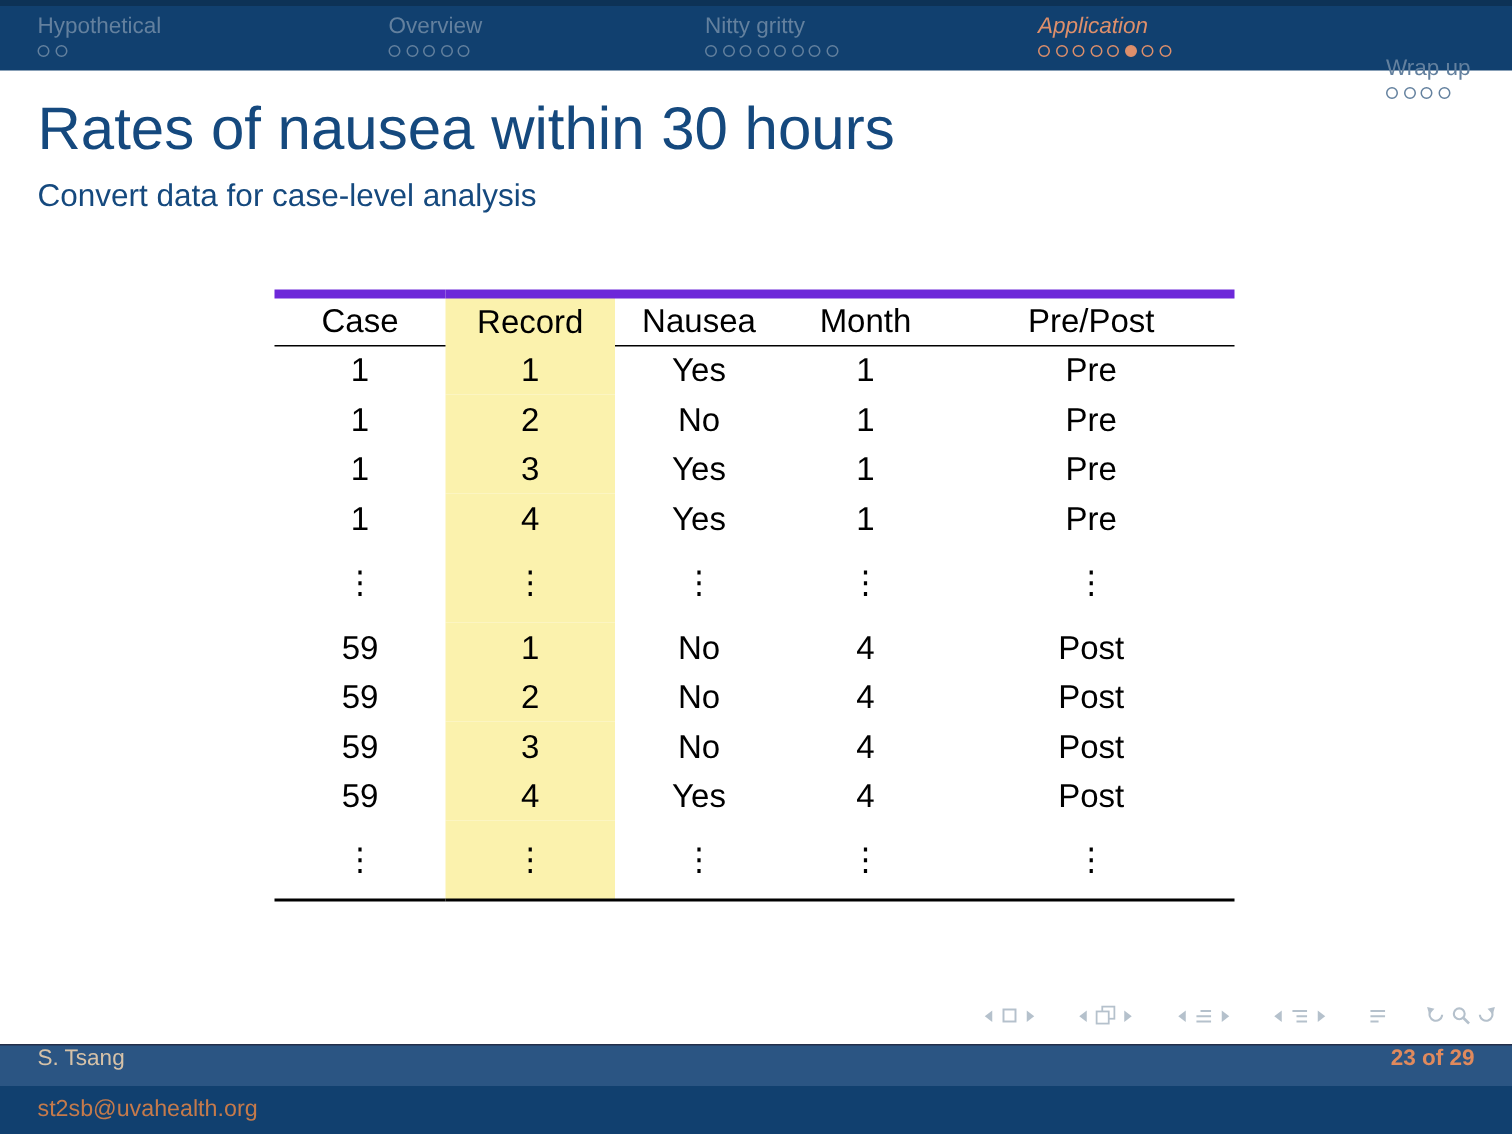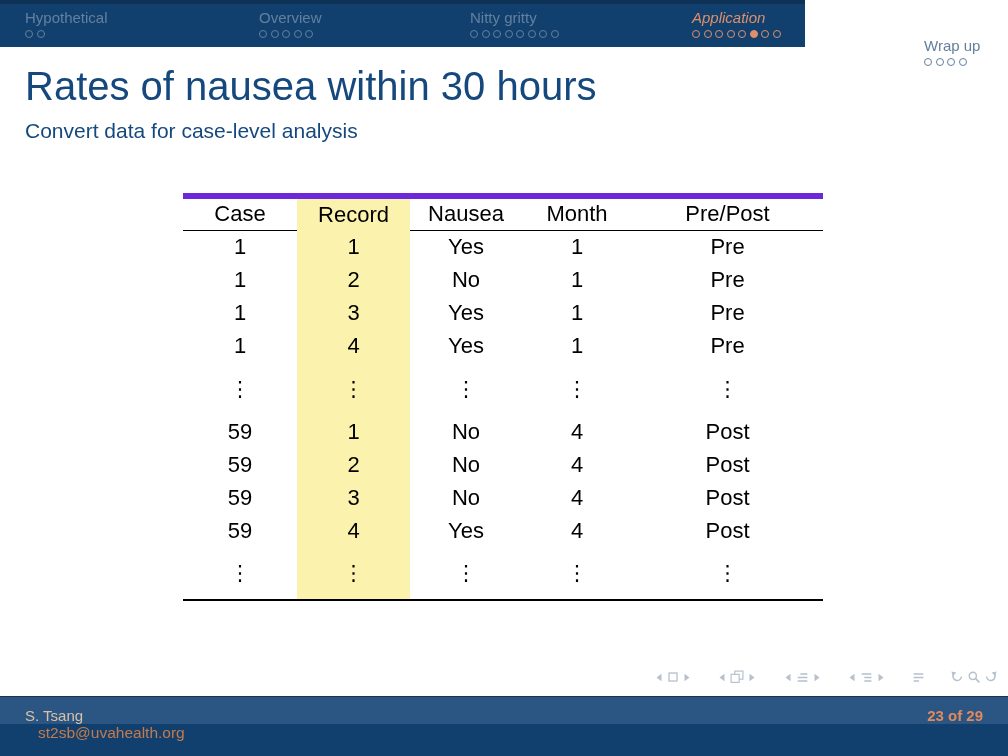--- a/index.html
+++ b/index.html
@@ -8,21 +8,21 @@
     width: 1008px; height: 756px;
     position: relative;
     background: #ffffff;
     font-family: "Liberation Sans", sans-serif;
     overflow: hidden;
   }
 
   
   .topbar {
     position: absolute; left: 0; top: 0;
-    width: 805px; height: 47px;
+    width: 1008px; height: 47px;
     background: var(--bar-bg, #11406f);
   }
   .topbar::before {
     content: ""; position: absolute; left: 0; top: 0;
     width: 100%; height: 4px;
     background: rgba(0,0,0,0.22);
   }
   .nav-section {
     position: absolute; top: 9px;
     color: var(--inactive-nav, #63809e);
@@ -96,31 +96,31 @@
   .nav-group { display: flex; align-items: center; }
   .nav-sym { display: inline-block; margin: 0 1.5px; cursor: pointer; }
   .nav-sym svg { display: block; }
 
   
   .footer-bar1 {
     position: absolute; left: 0; top: 696px;
     width: 1008px; height: 28px;
     background: var(--footer-bar-bg, #2b5583);
     border-top: 1px solid rgba(30,10,15,0.5);
-    display: flex; align-items: flex-end; justify-content: space-between;
+    display: flex; align-items: flex-start; justify-content: space-between;
     padding: 0 25px;
   }
   .footer-author { font-size: 15px; color: var(--author-color, #d6c2a8); }
   .footer-page   { font-size: 15px; font-weight: bold; color: var(--page-color, #e08a5d); }
   .footer-bar2 {
     position: absolute; left: 0; top: 724px;
     width: 1008px; height: 32px;
     background: var(--bar-bg, #11406f);
-    display: flex; 
-    padding: 0 38px;
+    display: flex; align-items: center;
+    padding: 0 25px;
   }
   .footer-email { font-size: 15.5px; color: var(--email-color, #c57a4b); }
 </style>
 </head>
 <body>
 
 <div class="topbar" id="topbar">
     <div class="nav-section">
       <div class="nav-label">Hypothetical</div>
       <div class="nav-dots"><span class="dot"></span><span class="dot"></span></div>

